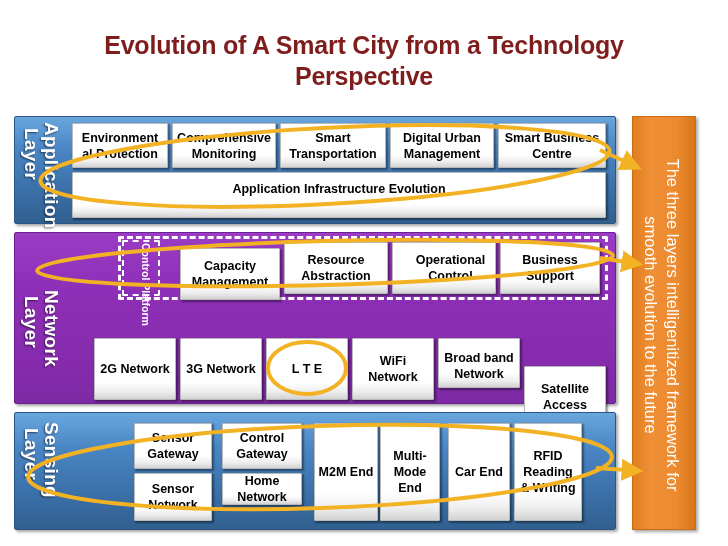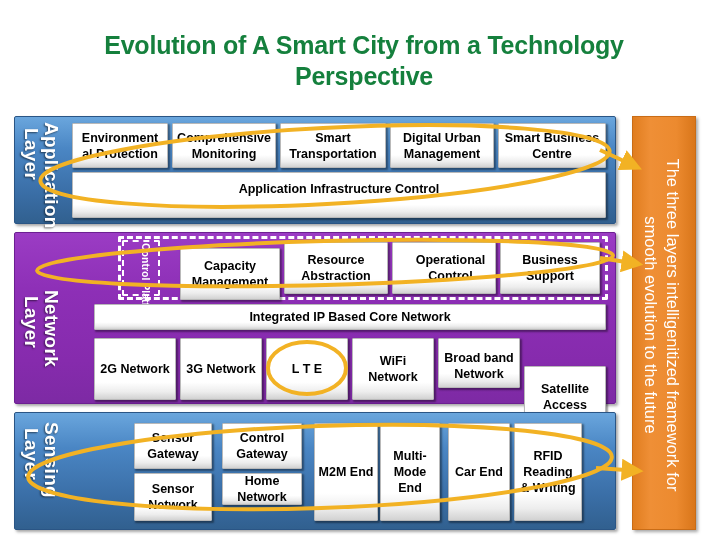--- a/index.html
+++ b/index.html
@@ -12,21 +12,21 @@
   #root { position: relative; width: 728px; height: 546px; }
 
   
   .title {
     position: absolute;
     left: 60px; top: 30px; width: 608px;
     text-align: center;
     font-size: 25px;
     font-weight: bold;
     line-height: 1.25;
-    color: #15803d;
+    color: #7f1d1d;
     letter-spacing: -0.2px;
   }
 
   
   .panel {
     position: absolute;
     border-radius: 2px;
     box-shadow: 2px 2px 3px rgba(0,0,0,0.35);
   }
   .panel-blue {
@@ -133,38 +133,37 @@
 
   <div class="layer-label" style="left:62px; top:122px;">Application</div>
   <div class="layer-label" style="left:42px; top:128px;">Layer</div>
 
   <div class="box" style="left:72px; top:123px; width:96px; height:45px;">Environment al Protection</div>
   <div class="box" style="left:172px; top:123px; width:104px; height:45px;">Comprehensive Monitoring</div>
   <div class="box" style="left:280px; top:123px; width:106px; height:45px;">Smart Transportation</div>
   <div class="box" style="left:390px; top:123px; width:104px; height:45px;">Digital Urban Management</div>
   <div class="box" style="left:498px; top:123px; width:108px; height:45px;">Smart Business Centre</div>
 
-  <div class="box top-align" style="left:72px; top:172px; width:534px; height:46px; align-items:flex-start; padding-top:8px;">Application Infrastructure Control</div>
+  <div class="box top-align" style="left:72px; top:172px; width:534px; height:46px; align-items:flex-start; padding-top:8px;">Application Infrastructure Evolution</div>
 
   <div class="panel panel-purple" style="left:14px; top:232px; width:602px; height:172px;"></div>
 
   <div class="layer-label" style="left:62px; top:290px;">Network</div>
   <div class="layer-label" style="left:42px; top:296px;">Layer</div>
 
   <div class="dashed-region" style="left:118px; top:236px; width:490px; height:64px;"></div>
 
   <div class="ctrl-platform" style="left:122px; top:240px; width:38px; height:56px;"></div>
   <div class="ctrl-label" style="left:152px; top:243px; width:52px;">Control Platform</div>
 
   <div class="box" style="left:180px; top:248px; width:100px; height:52px;">Capacity Management</div>
   <div class="box" style="left:284px; top:242px; width:104px; height:52px;">Resource Abstraction</div>
   <div class="box" style="left:392px; top:242px; width:104px; height:52px;padding-left:16px;">Operational Control</div>
   <div class="box" style="left:500px; top:242px; width:100px; height:52px;">Business Support</div>
 
-  <div class="box" style="left:94px; top:304px; width:512px; height:26px;">Integrated IP Based Core Network</div>
 
   <div class="box" style="left:94px; top:338px; width:82px; height:62px;">2G Network</div>
   <div class="box" style="left:180px; top:338px; width:82px; height:62px;">3G Network</div>
   <div class="box" style="left:266px; top:338px; width:82px; height:62px;">L T E</div>
   <div class="box" style="left:352px; top:338px; width:82px; height:62px;">WiFi Network</div>
   <div class="box top-align" style="left:438px; top:338px; width:82px; height:50px; align-items:center;">Broad band Network</div>
   <div class="box" style="left:524px; top:338px; width:82px; height:62px;margin-top:28px;">Satellite Access</div>
 
   <div class="panel panel-blue" style="left:14px; top:412px; width:602px; height:118px;"></div>
 

